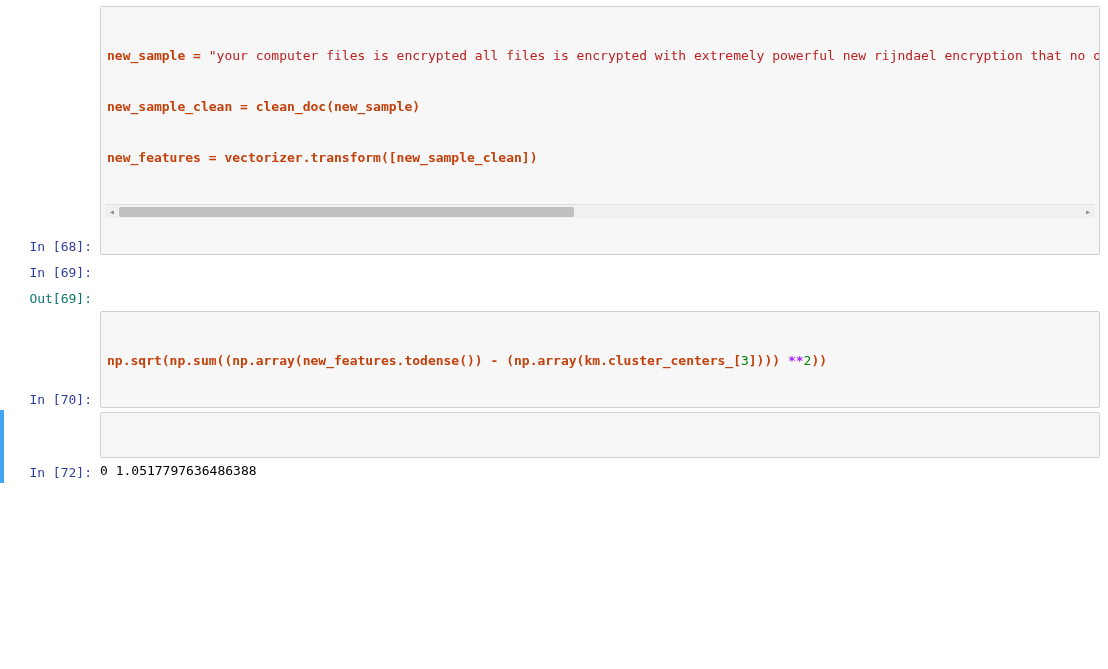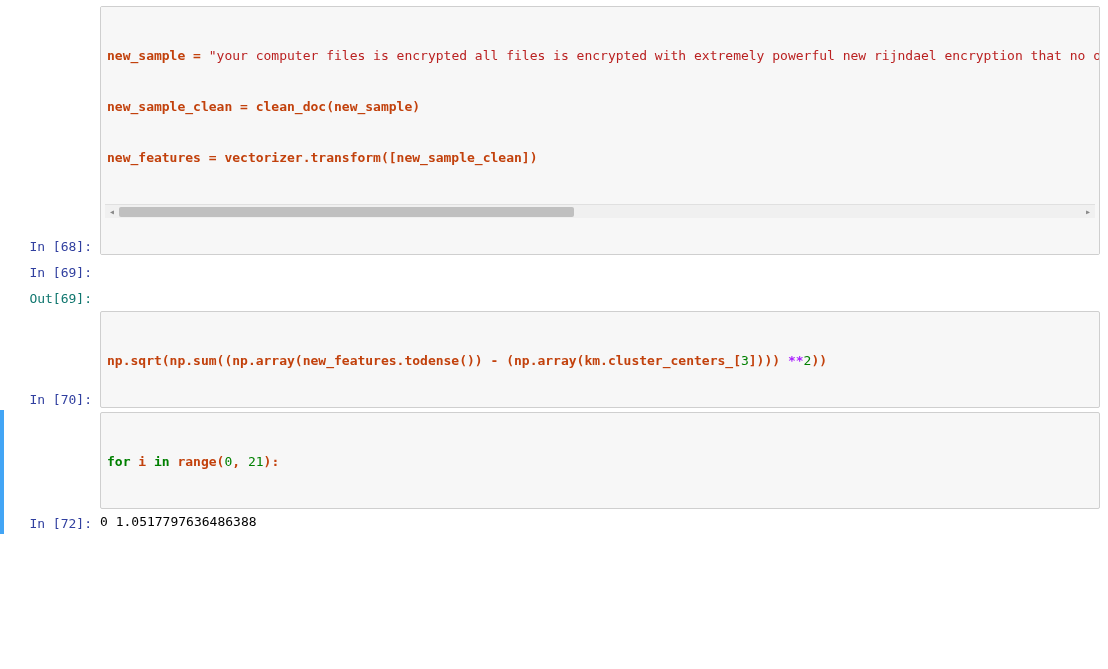--- a/index.html
+++ b/index.html
@@ -131,19 +131,18 @@
         <span class="code-line"><span class="tok-var">np.sqrt(np.sum((np.array(new_features.todense()) - (np.array(km.cluster_centers_[</span><span class="tok-num">3</span><span class="tok-var">]))) </span><span class="tok-op">**</span><span class="tok-num">2</span><span class="tok-var">))</span></span>
       </div>
     </div>
   </div>
 
 
   <div class="cell selected">
     <div class="prompt in">In [72]:</div>
     <div class="content">
       <div class="inputarea">
-        <span class="code-line"><span class="tok-kw">for</span><span class="tok-var"> i </span><span class="tok-kw">in</span><span class="tok-var"> range(</span><span class="tok-num">0</span><span class="tok-var">, </span><span class="tok-num">21</span><span class="tok-var">):</span></span>
       </div>
       <div class="outputarea" id="out72"><div><span class="output-line">0 1.0517797636486388</span></div></div>
     </div>
   </div>
 
 </div>
 
 </body></html>

